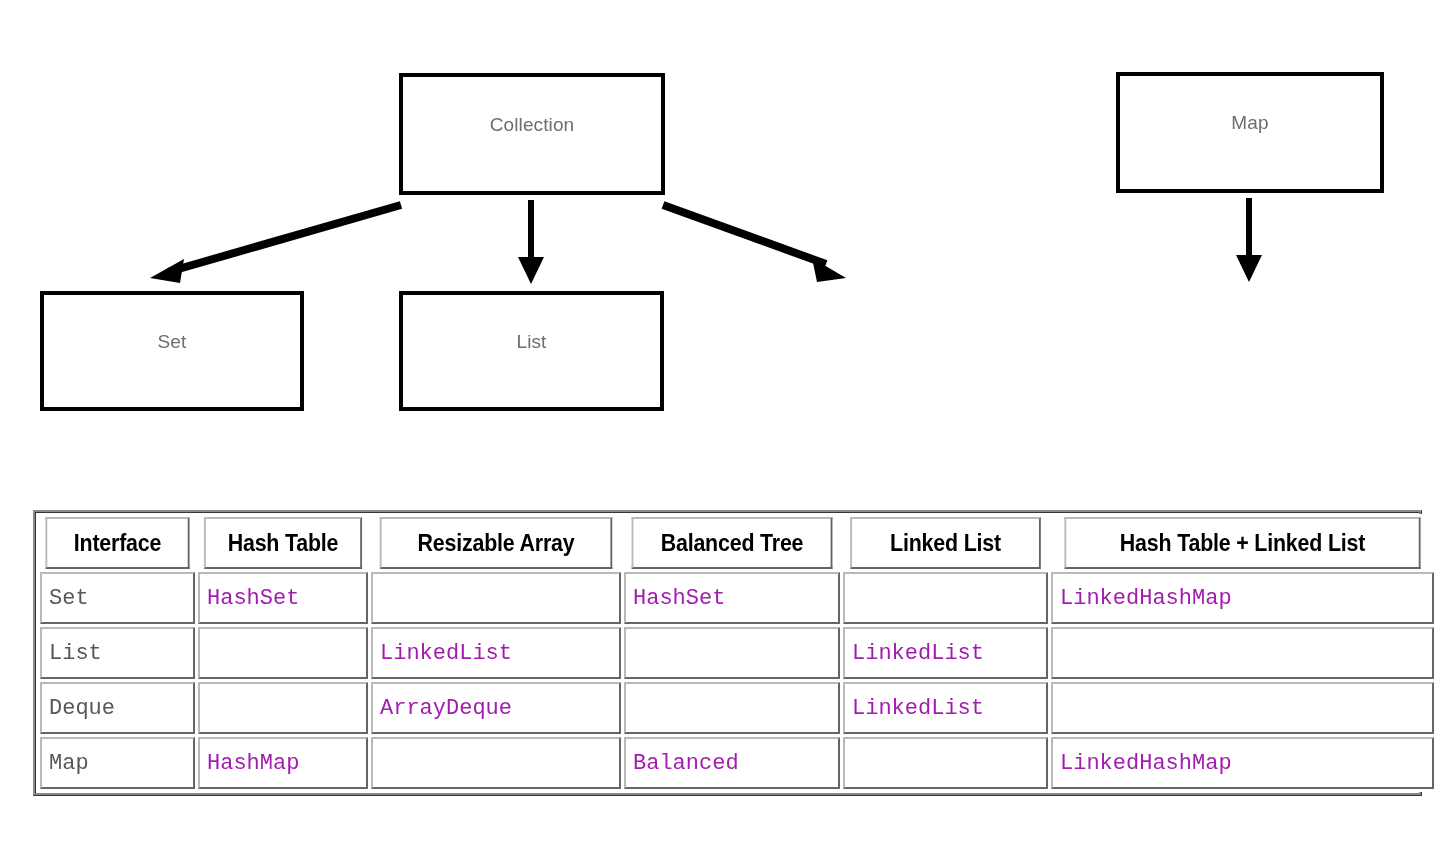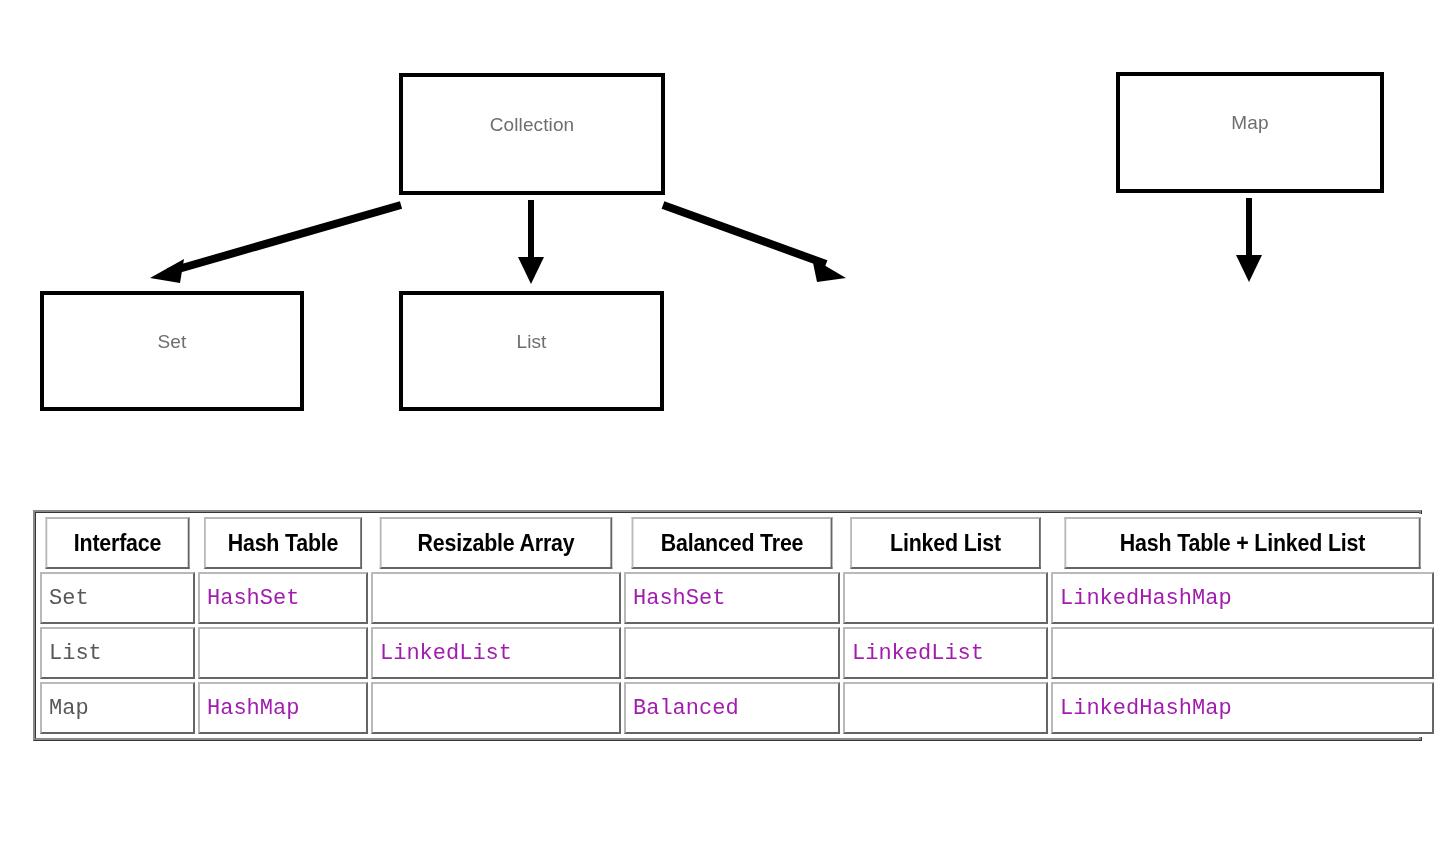--- a/index.html
+++ b/index.html
@@ -188,20 +188,28 @@
       </tr>
       <tr>
         <td class="iface-cell">List</td>
         <td class="impl-cell"></td>
         <td class="impl-cell">LinkedList</td>
         <td class="impl-cell"></td>
         <td class="impl-cell">LinkedList</td>
         <td class="impl-cell"></td>
       </tr>
       <tr>
+        <td class="iface-cell">Deque</td>
+        <td class="impl-cell"></td>
+        <td class="impl-cell">ArrayDeque</td>
+        <td class="impl-cell"></td>
+        <td class="impl-cell">LinkedList</td>
+        <td class="impl-cell"></td>
+      </tr>
+      <tr>
         <td class="iface-cell">Map</td>
         <td class="impl-cell">HashMap</td>
         <td class="impl-cell"></td>
         <td class="impl-cell">Balanced</td>
         <td class="impl-cell"></td>
         <td class="impl-cell">LinkedHashMap</td>
       </tr>
     </tbody>
   </table>
 </div>

